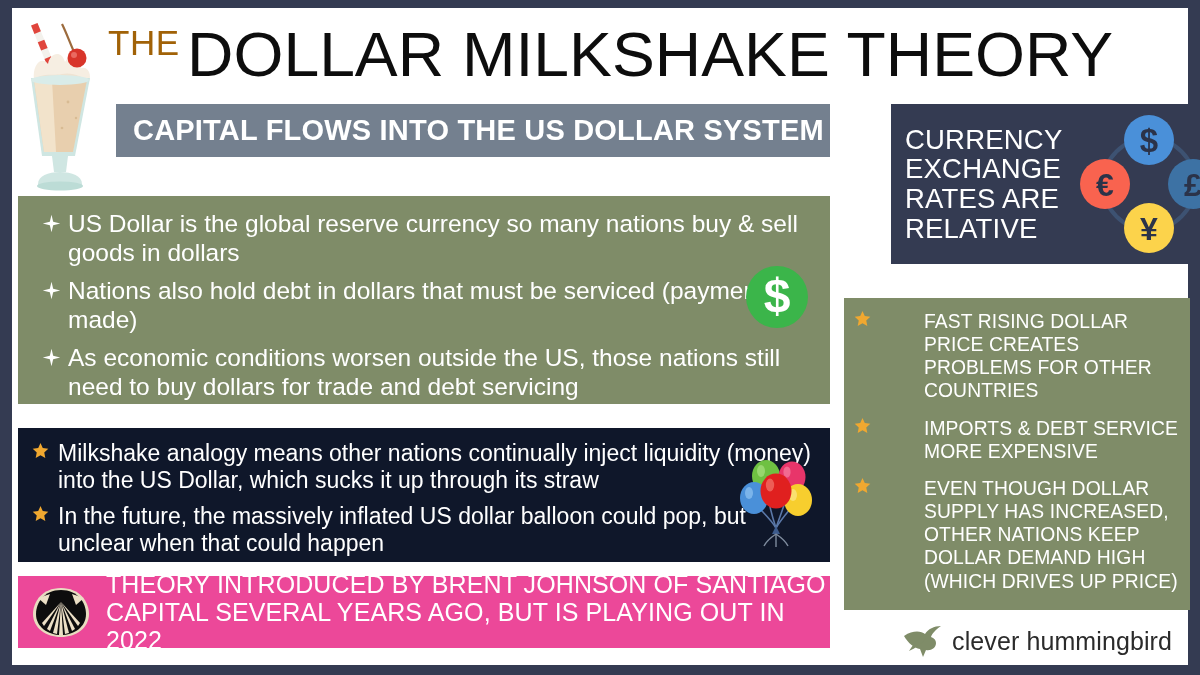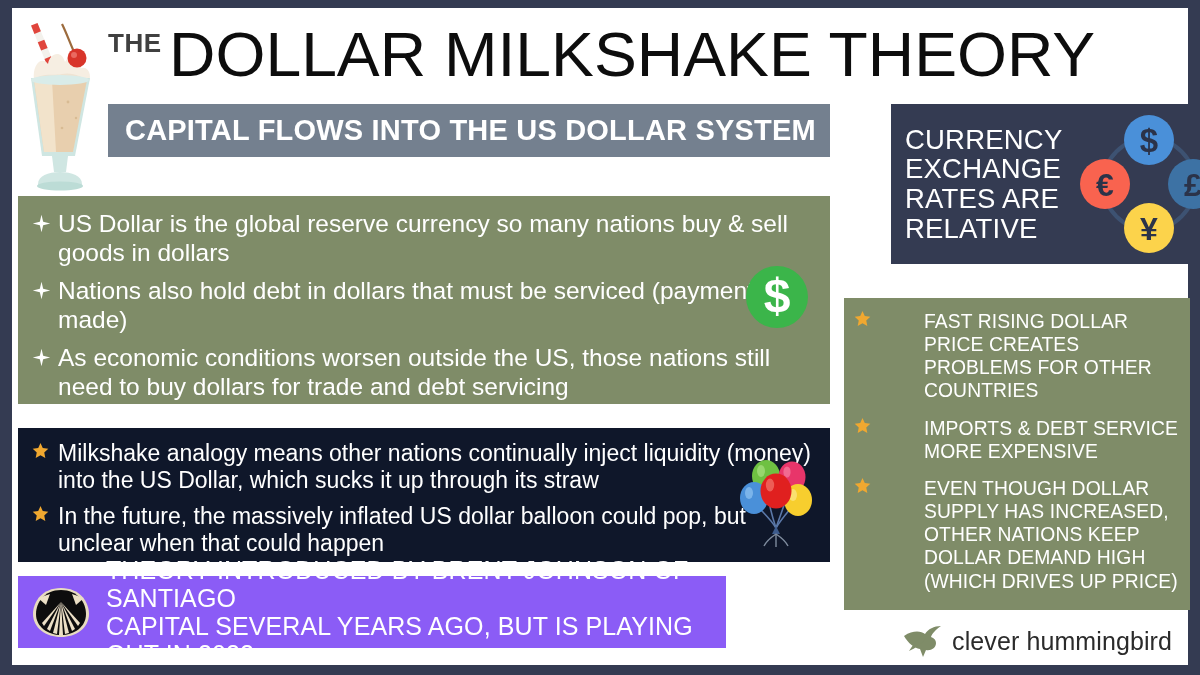--- a/index.html
+++ b/index.html
@@ -33,22 +33,22 @@
     position: absolute; left: 4px; top: 2px;
   }
   .title {
     position: absolute;
     left: 96px; top: 4px;
     width: 1066px; height: 84px;
     display: flex; align-items: center;
     white-space: nowrap;
   }
   .title .the {
-    font-size: 26px; letter-spacing: .5px;
-    color: #404040; font-weight: 700;
+    font-size: 35px; letter-spacing: .5px;
+    color: #a16207; font-weight: 400;
     position: relative; top: -11px;
   }
   .title .main {
     font-size: 63px; letter-spacing: 0px;
     color: #0d0d0d; font-weight: 400;
     margin-left: 7px;
     transform: scaleX(1.02);
     transform-origin: left center;
   }
 
@@ -60,40 +60,41 @@
   }
   .bar-capital {
     background: #74808f;
     height: 53px;
     display: flex; align-items: center;
     padding-left: 17px;
     color: #ffffff;
     font-size: 29px;
     font-weight: 700;
     letter-spacing: .2px;
+    margin-left: 8px;
   }
   .green-box {
     position: absolute;
     left: 6px; top: 188px;
     width: 812px; height: 208px;
     background: #7f8c68;
-    padding: 14px 18px 10px 14px;
+    padding: 14px 18px 10px 24px;
   }
   .mauve-box {
     position: absolute;
     left: 6px; top: 420px;
     width: 812px; height: 134px;
     background: #0f172a;
     padding: 12px 18px 10px 14px;
   }
   .bottom-bar {
     position: absolute;
     left: 6px; top: 568px;
-    width: 708px; height: 72px;
-    background: #8b5cf6;
+    width: 812px; height: 72px;
+    background: #ec4899;
     display: flex; align-items: center;
     padding-left: 12px;
   }
   .bottom-bar .shell { flex: 0 0 62px; height: 56px; }
   .bottom-bar .btxt {
     color: #ffffff;
     font-size: 25px;
     letter-spacing: .1px;
     line-height: 1.12;
     margin-left: 14px;

